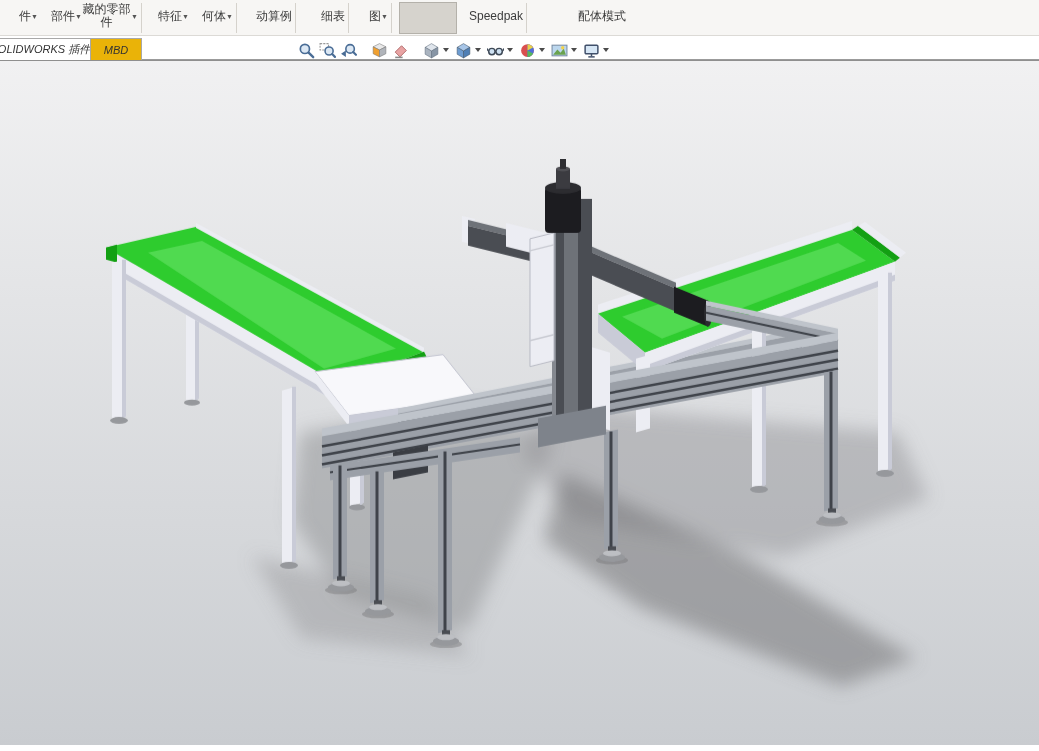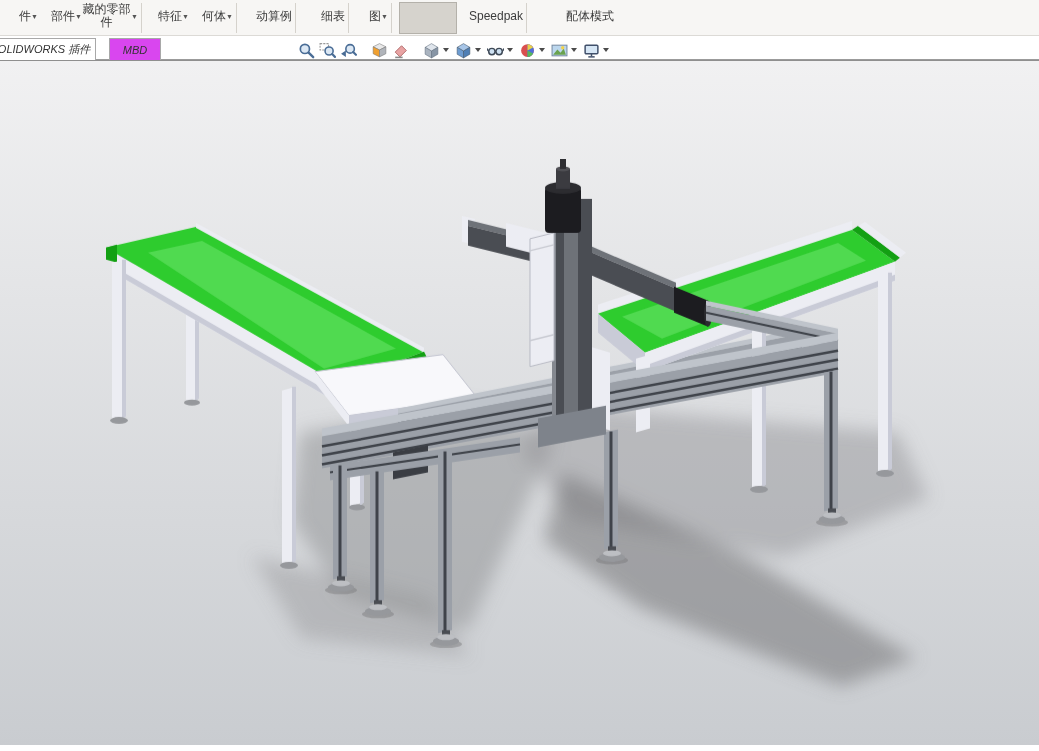--- a/index.html
+++ b/index.html
@@ -19,21 +19,21 @@
   .rblank { width:58px; height:32px; background:#d6d3cd; border:1px solid #b4b1aa;
     margin:0 4px 1px 4px; }
 
   
   .tabstrip { position:absolute; left:0; top:36px; width:1039px; height:24px;
     background:#ffffff; border-bottom:1px solid #9b9b9b;font-style:italic; }
   .tab { position:absolute; top:2px; height:22px; display:flex; align-items:center;
     justify-content:center; font-size:11px; color:#333;
     border:1px solid #a8a8a8; border-bottom:none; background:#fff; }
   .tab.t0 { left:-8px; width:104px; }
-  .tab.t1 { left:109px; width:52px; background:#d946ef;text-align:right; }
+  .tab.t1 { left:90px; width:52px; background:#eab308;text-align:right; }
 
   
   .hud { position:absolute; left:296px; top:39px; height:22px; display:flex;
     align-items:center; z-index:5; }
   .hico { width:21px; height:20px; display:flex; align-items:center; justify-content:center; }
   .hgap { margin-left:10px; }
   .hcaret { width:0; height:0; border-left:3.5px solid transparent;
     border-right:3.5px solid transparent; border-top:4px solid #4a4a4a;
     margin:0 4px 0 1px; }
 
@@ -98,21 +98,21 @@
   <div class="rbtn" style="width:36px">
     <span class="lbl">图</span>
     <span class="caret">▼</span>
   </div>
   <div class="rdiv"></div>
   <div class="rblank"></div>
   <div class="rbtn" style="width:62px">
     <span class="lbl">Speedpak</span>
   </div>
   <div class="rdiv"></div>
-  <div class="rbtn" style="width:56px; margin-left:28px">
+  <div class="rbtn" style="width:56px; margin-left:40px">
     <span class="lbl">配体模式</span>
   </div>
 </div>
 
 <div class="tabstrip">
   <div class="tab t0">
     <span>OLIDWORKS 插件</span>
   </div>
   <div class="tab t1">
     <span>MBD</span>

